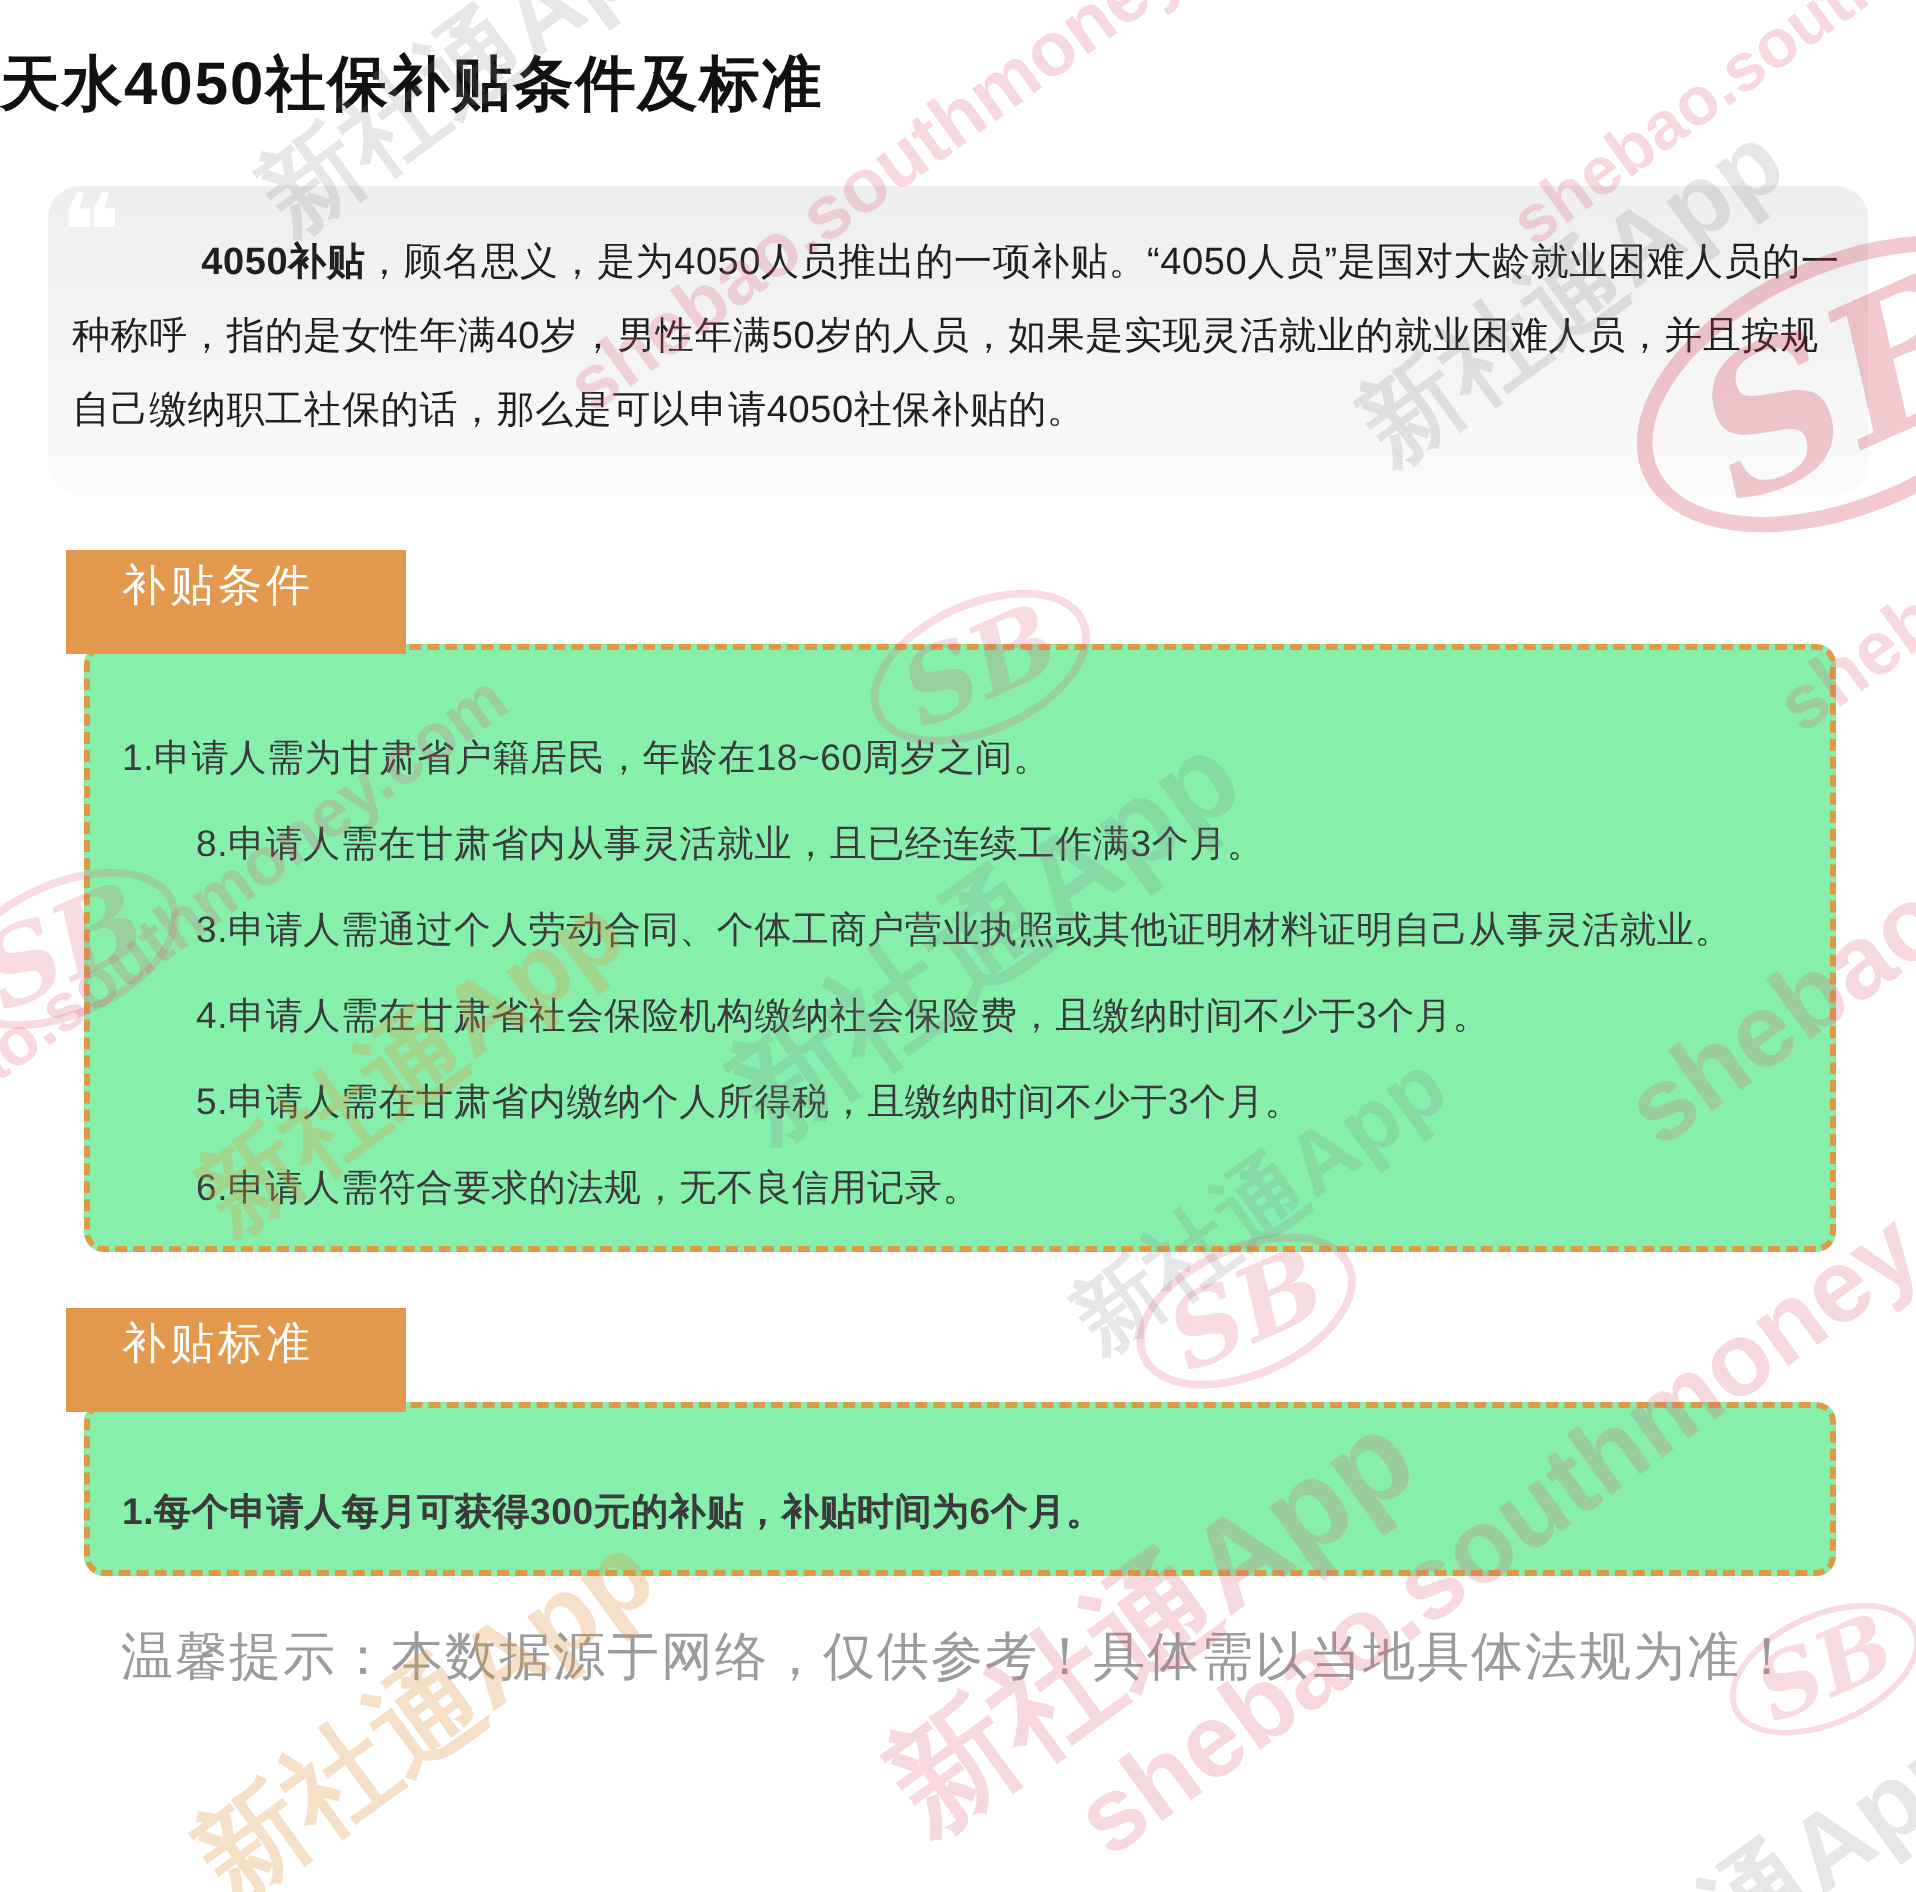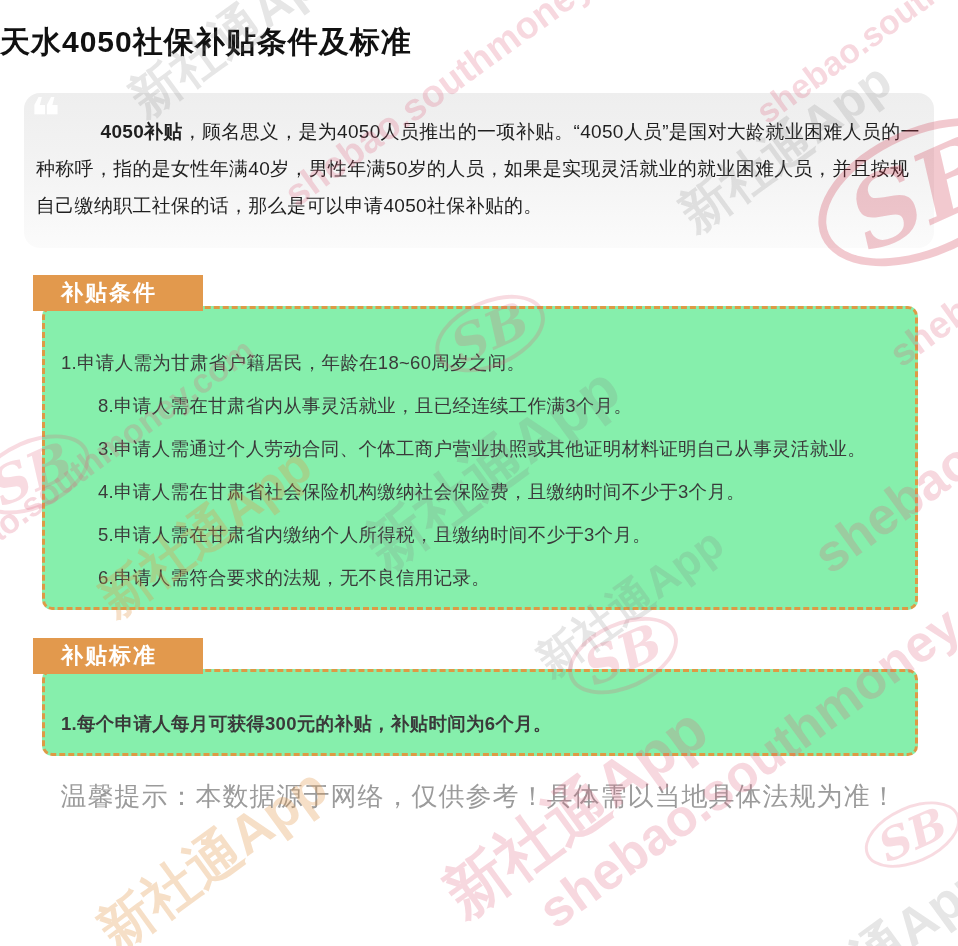--- a/index.html
+++ b/index.html
@@ -29,22 +29,22 @@
     margin:0;font-size:19px;line-height:37px;color:#1f1f1f;
     text-indent:3.4em;letter-spacing:0.3px;
   }
   .intro-text b{font-weight:bold;}
 
   .section{margin-top:27px;}
   .section.second{margin-top:28px;}
   .section-tab{
     display:inline-block;position:relative;z-index:3;
     margin-left:33px;background:#E2994D;color:#fff;
-    font-size:22px;line-height:36px;height:36px;
-    width:142px;padding-left:28px;letter-spacing:2px;font-weight:bold;
+    font-size:22px;line-height:36px;height:52px;
+    width:142px;padding-left:28px;letter-spacing:2px;
   }
   .dashed-box{
     position:relative;z-index:2;
     margin:-5px 40px 0 42px;
     border:3px dashed #DD9A45;border-radius:10px;
     background:#86efac;
     padding:40px 16px 16px;
   }
   .dashed-box.standards{padding-top:38px;font-weight:bold;}
   .item{

